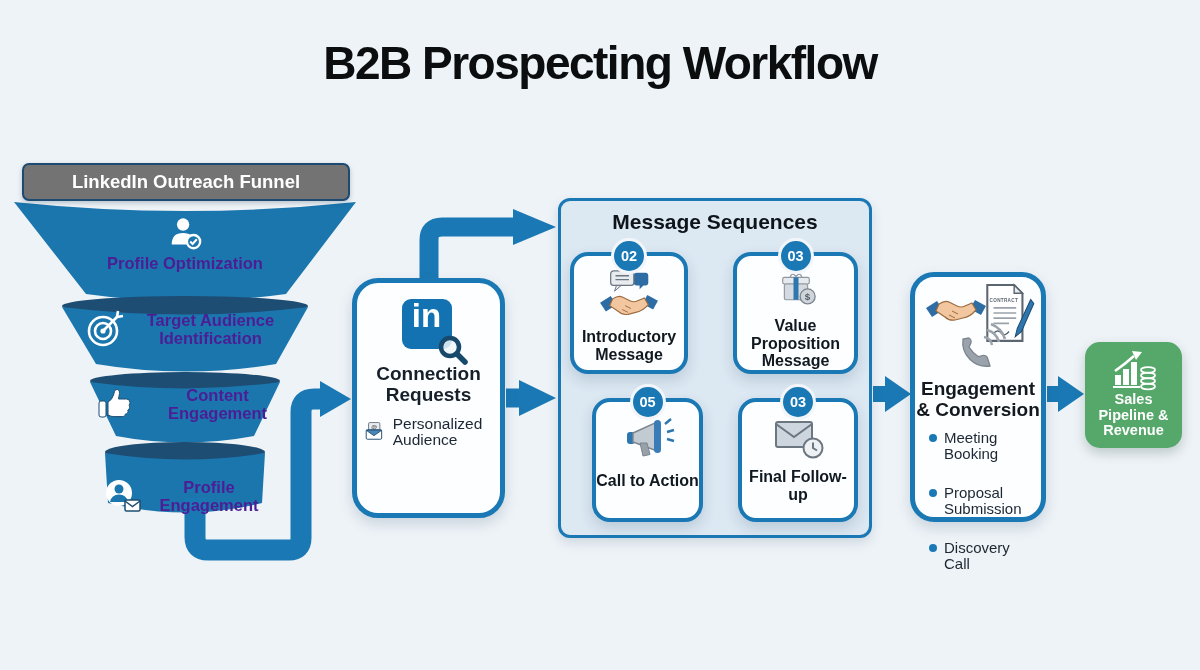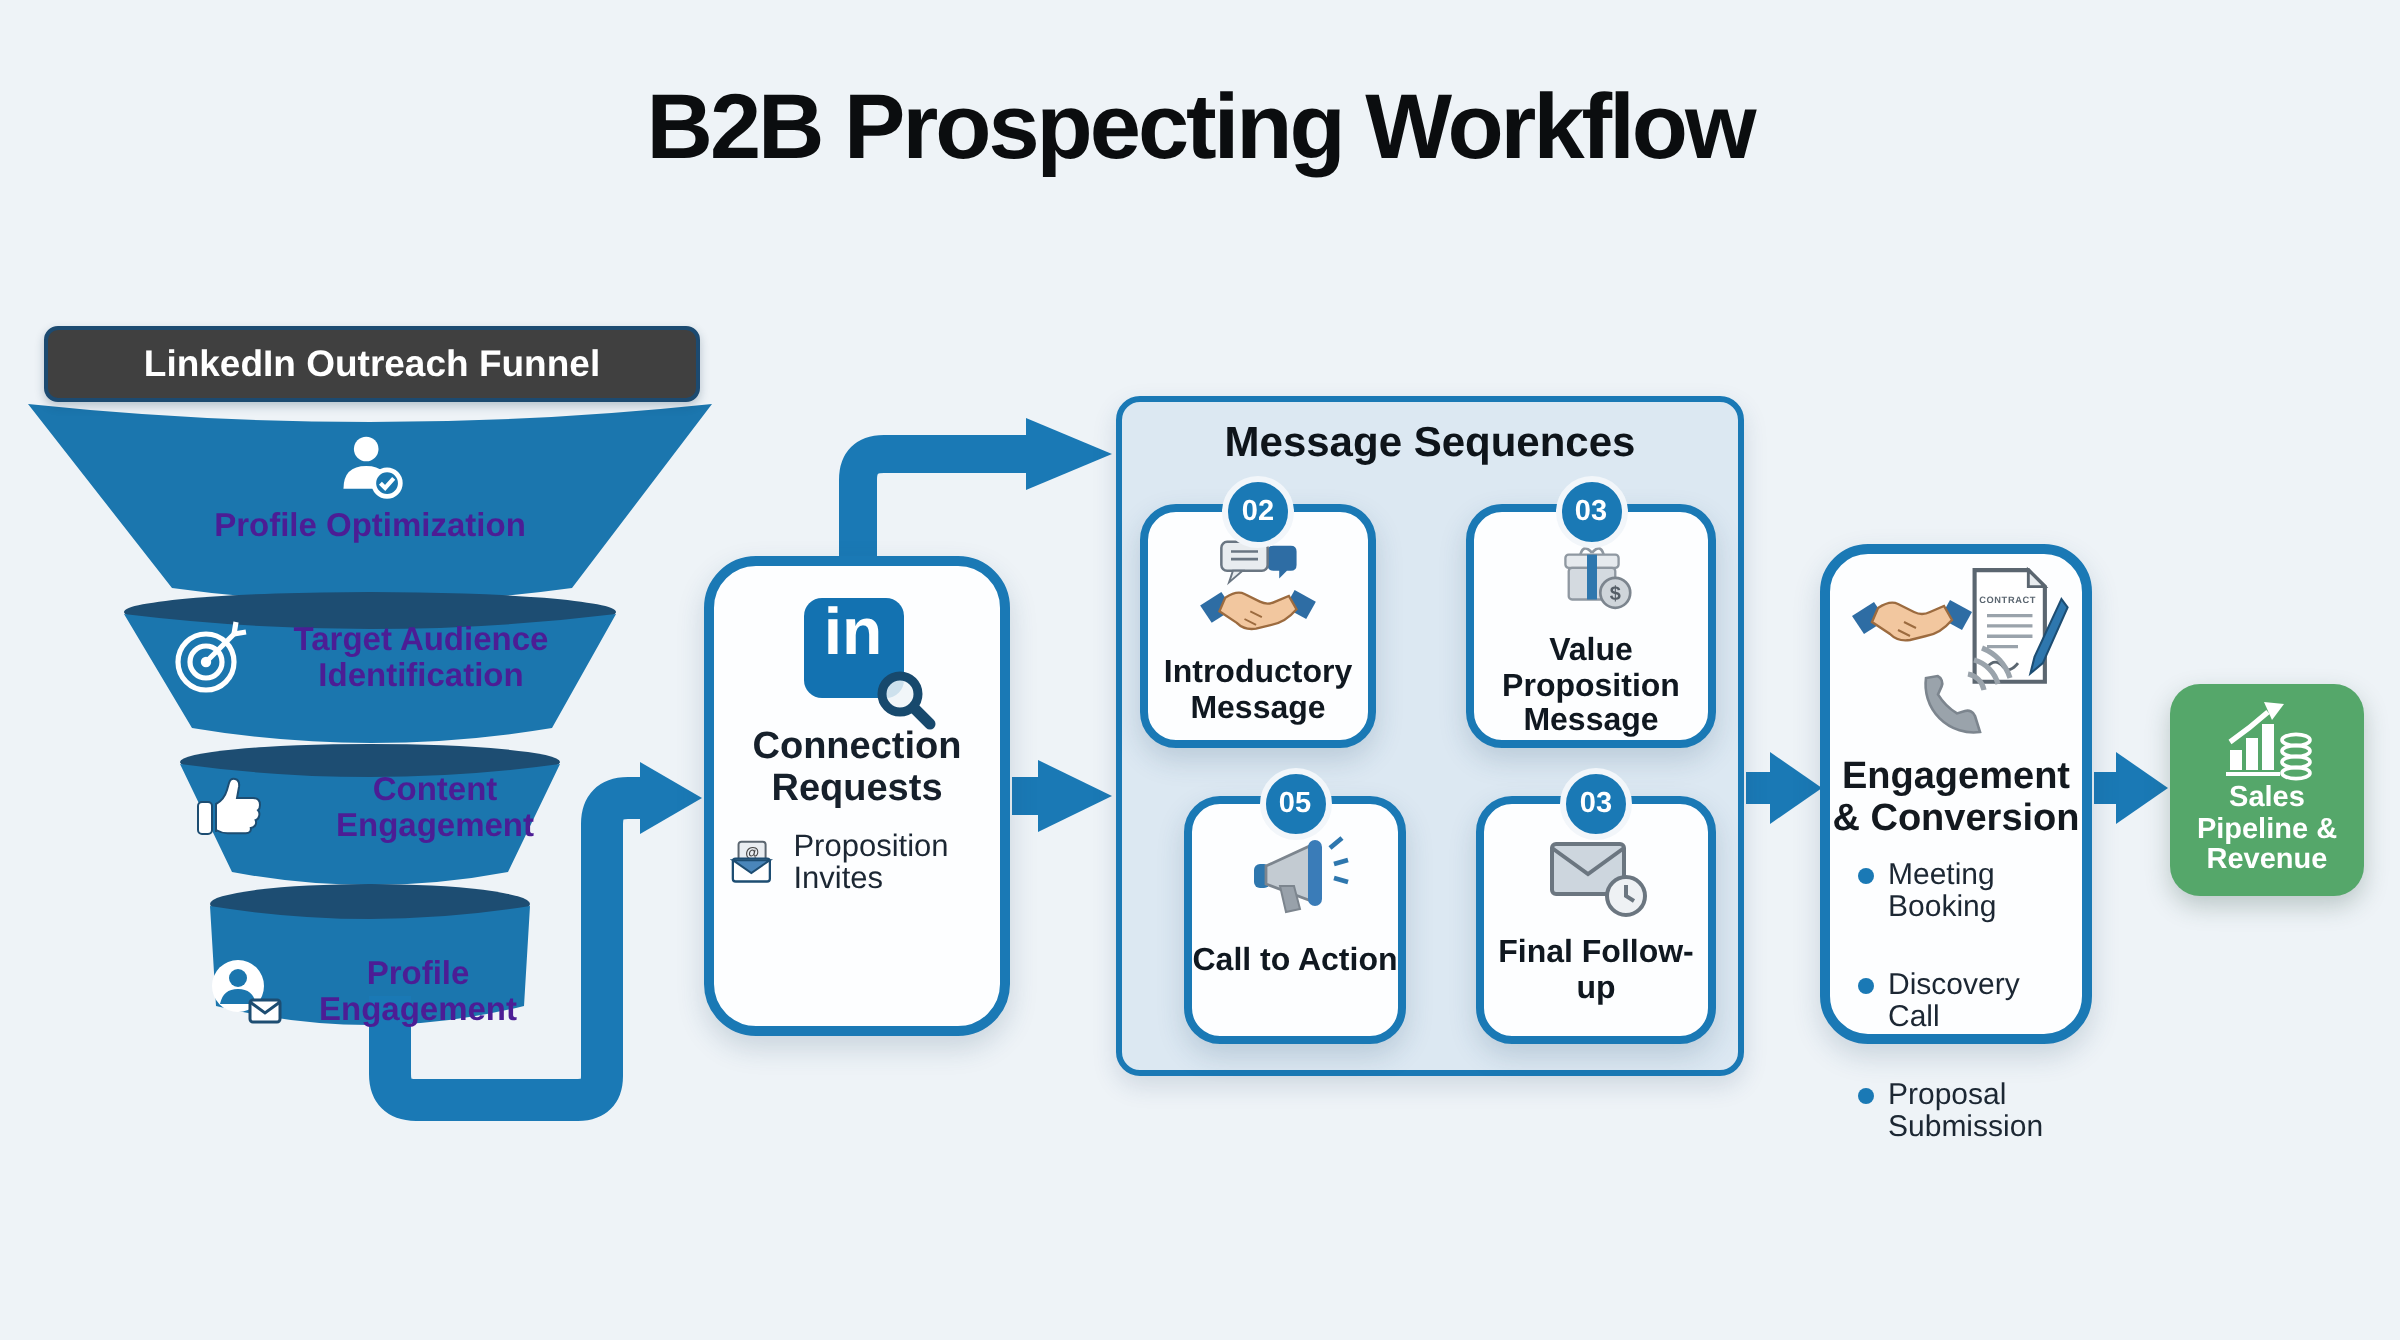--- a/index.html
+++ b/index.html
@@ -12,21 +12,21 @@
   
   .main-title{
     position:absolute;top:36px;left:0;width:1200px;text-align:center;
     font-size:46px;font-weight:700;letter-spacing:-1.5px;color:#0b0d0f;
   }
   
   #shape-layer{position:absolute;left:0;top:0;z-index:1;}
   
   .funnel-header{
     position:absolute;left:22px;top:163px;width:328px;height:38px;z-index:3;
-    background:#404040;border:2px solid #1c4a70;border-radius:7px;
+    background:#737373;border:2px solid #1c4a70;border-radius:7px;
     display:flex;align-items:center;justify-content:center;
     color:#fff;font-weight:700;font-size:18.5px;box-sizing:border-box;
     box-shadow:0 2px 5px rgba(20,50,80,.25);
   }
   .stage{position:absolute;z-index:3;color:#4c1d95;font-weight:700;display:flex;align-items:center;justify-content:center;}
   .stage .stage-label{text-align:center;line-height:1.12;font-size:16.5px;}
   .stage1{left:40px;top:216px;width:290px;flex-direction:column;gap:2px;}
   .stage2{left:62px;top:308px;width:246px;gap:9px;}
   .stage3{left:90px;top:384px;width:190px;gap:25px;}
   .stage4{left:96px;top:478px;width:178px;gap:8px;}
@@ -175,21 +175,21 @@
   </div>
   <div class="conn-title">Connection Requests</div>
   <div class="conn-items">
     <div class="conn-item">
       <svg width="32" height="31" viewBox="0 0 34 32">
         <rect x="6" y="1" width="19" height="15" rx="2" fill="#e9edf1" stroke="#5b6670" stroke-width="1.4"></rect>
         <text x="15.5" y="12" text-anchor="middle" font-size="10" font-weight="bold" fill="#444">@</text>
         <rect x="2" y="13" width="26" height="16" rx="2" fill="#fff" stroke="#1d4d72" stroke-width="1.6"></rect>
         <path d="M2,14 l13,9 l13-9 z" fill="#4a86ba" stroke="#1d4d72" stroke-width="1.4"></path>
       </svg>
-      <span>Proposition Invites</span>
+      <span>Personalized Audience</span>
     </div>
   </div>
 </div>
 
 <div id="sequence-panel"></div>
 <div class="panel-title">Message Sequences</div>
 
 <div id="step-02" class="card step-box">
   <div class="step-badge">02</div>
   <svg width="62" height="54" viewBox="0 0 64 56">
@@ -263,25 +263,25 @@
     </svg>
   </div>
   <div class="eng-title">Engagement &amp; Conversion</div>
   <div class="eng-items">
     <div class="eng-item">
       <span class="dot"></span>
       <span>Meeting Booking</span>
     </div>
     <div class="eng-item">
       <span class="dot"></span>
-      <span>Discovery Call</span>
+      <span>Proposal Submission</span>
     </div>
     <div class="eng-item">
       <span class="dot"></span>
-      <span>Proposal Submission</span>
+      <span>Discovery Call</span>
     </div>
   </div>
 </div>
 
 <div id="outcome-box">
   <svg width="48" height="42" viewBox="0 0 46 42">
     <rect x="4" y="26" width="6" height="10" fill="#fff"></rect>
     <rect x="12" y="20" width="6" height="16" fill="#fff"></rect>
     <rect x="20" y="13" width="6" height="23" fill="#fff"></rect>
     <path d="M4,22 Q14,15 23,7" stroke="#fff" stroke-width="2.6" fill="none"></path>

